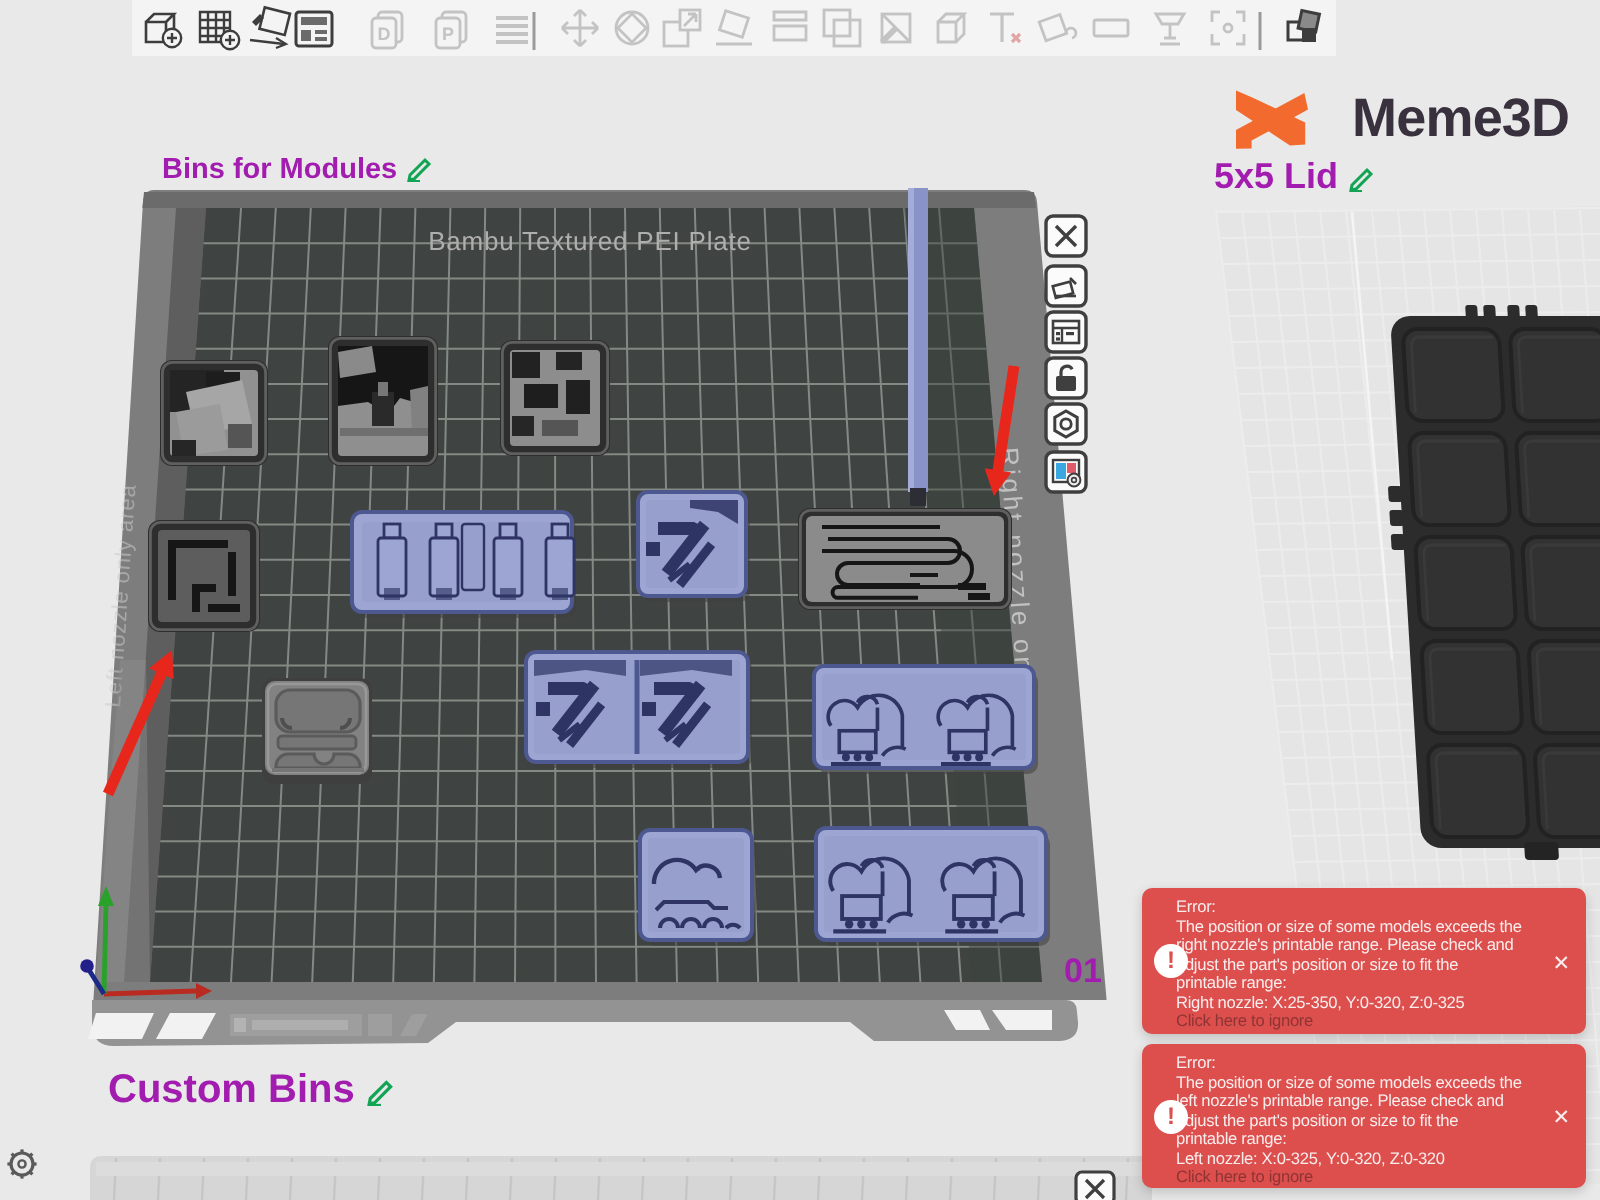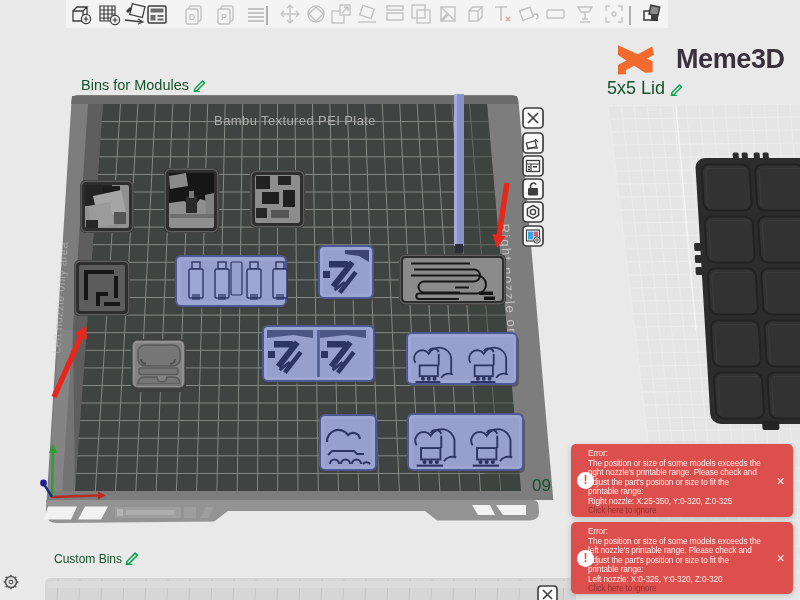--- a/index.html
+++ b/index.html
@@ -1,16 +1,16 @@
 <!DOCTYPE html>
 <html><head><meta charset="utf-8"><style>
 *{margin:0;padding:0;box-sizing:border-box}
 html,body{width:800px;height:600px;overflow:hidden;background:#e9e9e9;font-family:"Liberation Sans",sans-serif;position:relative}
 .abs{position:absolute}
-.glabel{position:absolute;color:#14532d;font-weight:normal;white-space:nowrap}
+.glabel{position:absolute;color:#a21caf;font-weight:bold;white-space:nowrap}
 .toast{position:absolute;left:571px;width:222px;background:#dc4f4d;border-radius:5px;color:#f8ecec;box-shadow:0 2px 6px rgba(0,0,0,0.18)}
 .toast .txt{margin:5px 4px 4px 17px;font-size:8.3px;line-height:9.5px;letter-spacing:-0.15px;white-space:nowrap}
 .toast .bang{position:absolute;left:6px;top:50%;margin-top:-8.5px;width:17px;height:17px;background:#fff;border-radius:50%;color:#dc4f4d;font-weight:bold;font-size:12px;text-align:center;line-height:17px}
 .toast .cls{position:absolute;right:8px;top:50%;margin-top:-6px;color:#fbeeee;font-size:10.5px}
 .lnk{color:#8f3434;}
 </style></head><body>
 <div class="abs" style="left:66px;top:0;width:602px;height:28px;background:#f4f4f4"></div>
 <svg class="abs" style="left:0;top:0" width="800" height="600">
     <g transform="translate(72,5)">
       <path d="M1,6 L11,6 L11,16 L1,16 Z M1,6 L5,2 L15,2 L11,6 M15,2 L15,12 L11,16" fill="none" stroke="#3d3d3d" stroke-width="1.3"></path>
@@ -588,25 +588,25 @@
     </g>
   </svg>
 <div class="glabel" style="left:81px;top:77px;font-size:14.5px">Bins for Modules <svg width="14" height="14" viewBox="0 0 14 14" style="vertical-align:-2px">
       <path d="M2,10.5 L9.5,3 L11.5,5 L4,12.5 L1.5,13 Z" fill="none" stroke="#12a455" stroke-width="1.5"></path>
       <path d="M1,13.6 h6" stroke="#12a455" stroke-width="1.2"></path>
     </svg></div>
 <div class="glabel" style="left:607px;top:78px;font-size:18px">5x5 Lid <svg width="14" height="14" viewBox="0 0 14 14" style="vertical-align:-2px">
       <path d="M2,10.5 L9.5,3 L11.5,5 L4,12.5 L1.5,13 Z" fill="none" stroke="#12a455" stroke-width="1.5"></path>
       <path d="M1,13.6 h6" stroke="#12a455" stroke-width="1.2"></path>
     </svg></div>
-<div class="glabel" style="left:54px;top:550px;font-size:12px">Custom Bins <svg width="15" height="15" viewBox="0 0 14 14" style="vertical-align:-2px">
+<div class="glabel" style="left:54px;top:534px;font-size:20px">Custom Bins <svg width="15" height="15" viewBox="0 0 14 14" style="vertical-align:-2px">
       <path d="M2,10.5 L9.5,3 L11.5,5 L4,12.5 L1.5,13 Z" fill="none" stroke="#12a455" stroke-width="1.5"></path>
       <path d="M1,13.6 h6" stroke="#12a455" stroke-width="1.2"></path>
     </svg></div>
-<div class="glabel" style="left:532px;top:476px;font-size:17px">09</div>
+<div class="glabel" style="left:532px;top:476px;font-size:17px">01</div>
 <svg width="38" height="31" viewBox="0 0 38 31" style="position:absolute;left:616px;top:44px">
 <g fill="#f26a2d">
 <polygon points="2,21 36.2,2.5 38,10.8 9.8,26.3 9.8,30.3 2,30.4"></polygon>
 <polygon points="2,1.2 10.4,4.9 36.6,17.2 36.6,28.3 29,28.7 2,11"></polygon>
 </g>
   </svg>
 <div class="abs" style="left:676px;top:44px;font-size:27px;font-weight:bold;color:#39323e;letter-spacing:-0.4px">Meme3D</div>
 <div class="toast" style="top:444px;height:73px">
 <div class="bang">!</div>
     <div class="cls">✕</div>

